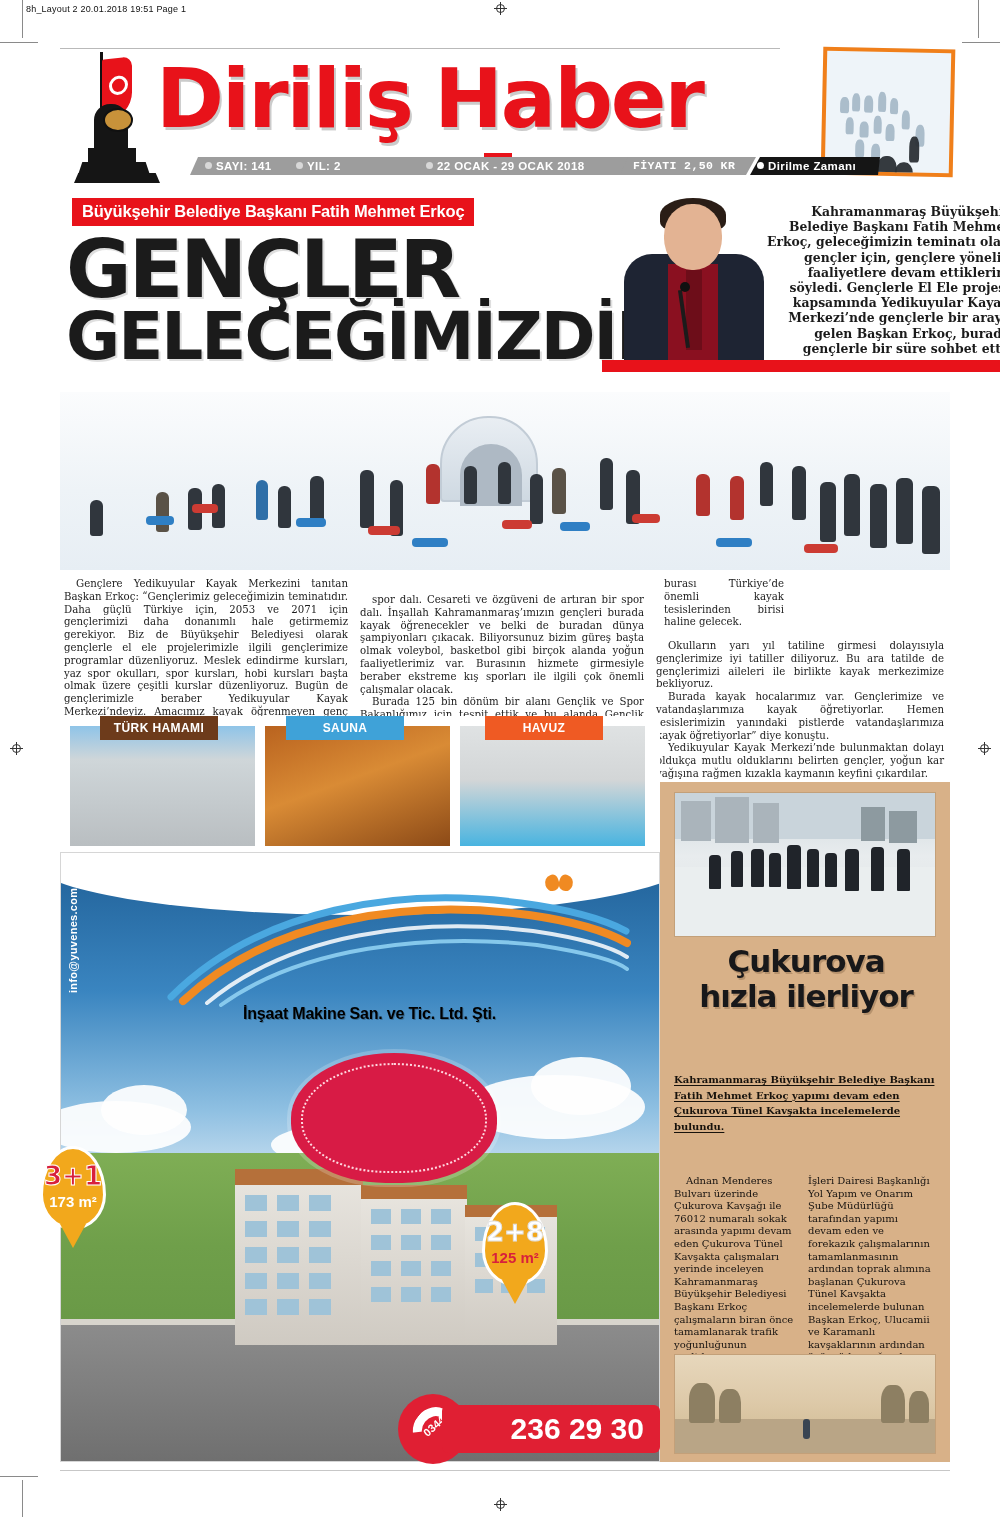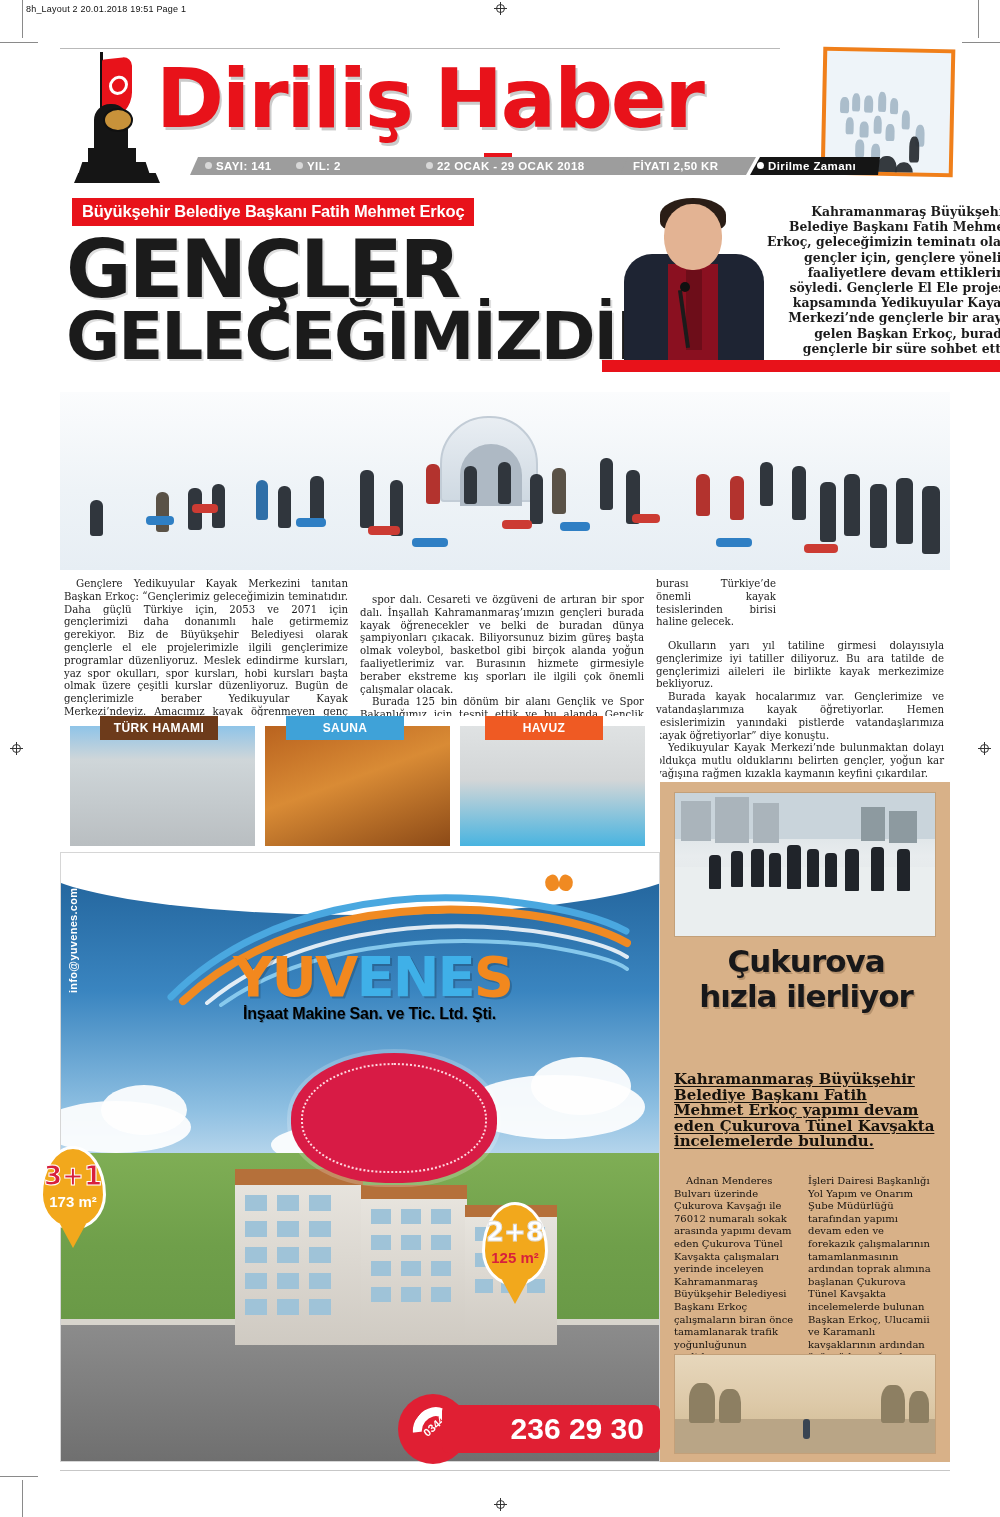--- a/index.html
+++ b/index.html
@@ -156,21 +156,21 @@
   .sled.r{background:#cc3b33;}
 
   
   .cols { position:absolute; left:64px; top:578px; width:884px; }
   .col { position:absolute; width:284px; font-family:"DejaVu Serif", serif;
          font-size:10.2px; line-height:12.8px; color:#1c1c1c; text-align:justify; }
   .col p { text-indent:12px; margin-bottom:0; }
   .col1 { left:0; top:0; }
   .col2 { left:296px; top:16px; }
   .col3 { left:592px; top:0; }
-  .col3.narrow { width:120px; }
+  .col3.narrow { width:120px;margin-left:8px; }
   .col3b { left:592px; top:62px; width:288px; }
 
   
   .spa { position:absolute; left:60px; top:716px; width:600px; height:136px; background:#fff; }
   .thumb { position:absolute; top:10px; width:185px; height:120px; overflow:hidden; }
   .t1 { left:10px; } .t2 { left:205px; } .t3 { left:400px; }
   .t1-inner{position:absolute;inset:0;background:linear-gradient(180deg,#8fc4e8 0%,#cfd6d9 28%,#b9bec1 100%);}
   .t2-inner{position:absolute;inset:0;background:linear-gradient(160deg,#b9631f 0%,#d98b35 45%,#8c4a17 100%);}
   .t3-inner{position:absolute;inset:0;background:linear-gradient(180deg,#dfe2e3 0%,#d3d6d7 45%,#49b4e0 100%);}
   .spa-label {
@@ -289,21 +289,21 @@
   .side-title {
     position:absolute; left:10px; top:162px; width:272px;
     font-family:"DejaVu Sans", sans-serif; font-weight:bold;
     font-size:31px; line-height:35px; letter-spacing:-1px; color:#18181a;
     text-align:center;
     text-shadow: 1.5px 1.5px 0 rgba(120,90,60,.35);
   }
   .side-lead {
     position:absolute; left:14px; top:290px; width:262px;
     font-family:"DejaVu Serif", serif; font-weight:bold;
-    font-size:15px; line-height:15.6px; color:#17120c;
+    font-size:10px; line-height:15.6px; color:#17120c;
     text-decoration: underline; text-underline-offset:2px;
   }
   .side-col {
     position:absolute; width:126px; font-family:"DejaVu Serif", serif;
     font-size:10px; line-height:12.6px; color:#171310; text-align:left;
   }
   .side-col p { text-indent:12px;margin-top:25px; }
   .sc1 { left:14px; top:368px; }
   .sc2 { left:148px; top:368px; }
   .side-photo2 {
@@ -382,21 +382,21 @@
   </div>
 
   <div class="infobar">
     <div class="red-tab"></div>
     <div class="infobar-grey"></div>
     <div class="infobar-price"></div>
     <div class="infobar-black"></div>
     <div class="ib-txt" style="left:145px; top:0;"><span class="bullet"></span><span>SAYI: 141</span></div>
     <div class="ib-txt" style="left:236px; top:0;"><span class="bullet"></span><span>YIL: 2</span></div>
     <div class="ib-txt" style="left:366px; top:0;"><span class="bullet"></span><span>22 OCAK - 29 OCAK 2018</span></div>
-    <div class="ib-txt" style="left:573px; top:0;">FİYATI 2,50 KR</div>
+    <div class="ib-txt" style="left:573px; top:0;font-family:Liberation Mono, monospace;">FİYATI 2,50 KR</div>
     <div class="ib-txt" style="left:697px; top:0;"><span class="bullet w"></span><span>Dirilme Zamanı</span></div>
   </div>
 
   <div class="lead">
     <div class="kicker">Büyükşehir Belediye Başkanı Fatih Mehmet Erkoç</div>
     <div class="headline1">GENÇLER</div>
     <div class="headline2">GELECEĞİMİZDİR</div>
 
     <div class="lead-photo">
       <div class="lp-suit"></div>
@@ -500,21 +500,20 @@
       <path d="M60,128 C140,70 266,56 376,68 C428,76 456,84 466,92" stroke="#8fd0f2" stroke-width="4" fill="none" stroke-linecap="round" opacity=".9"></path>
     </svg>
 
     <div class="butterfly">
       <span style="left:0; top:0; transform:rotate(-18deg);"></span>
       <span style="left:14px; top:0; transform:rotate(18deg) scaleX(-1);"></span>
     </div>
 
     <div class="ad-vert">info@yuvenes.com</div>
 
-    <div class="ad-logo"><span>YUV</span><span class="b">ENE</span><span>S</span></div>
     <div class="ad-logo-sub">İnşaat Makine San. ve Tic. Ltd. Şti.</div>
 
     <div class="ad-ground"></div>
     <div class="ad-road"></div>
     <div style="position:absolute; left:0; top:466px; width:600px; height:6px; background:#d8d5cd;"></div>
 
     <div class="bldg" style="left:174px; top:316px; width:128px; height:176px;">
       <div class="bldg-accent" style="left:0; top:0; width:128px; height:16px;"></div>
       <div class="win" style="left:10px; top:26px; width:22px; height:16px;"></div>
       <div class="win" style="left:42px; top:26px; width:22px; height:16px;"></div>

